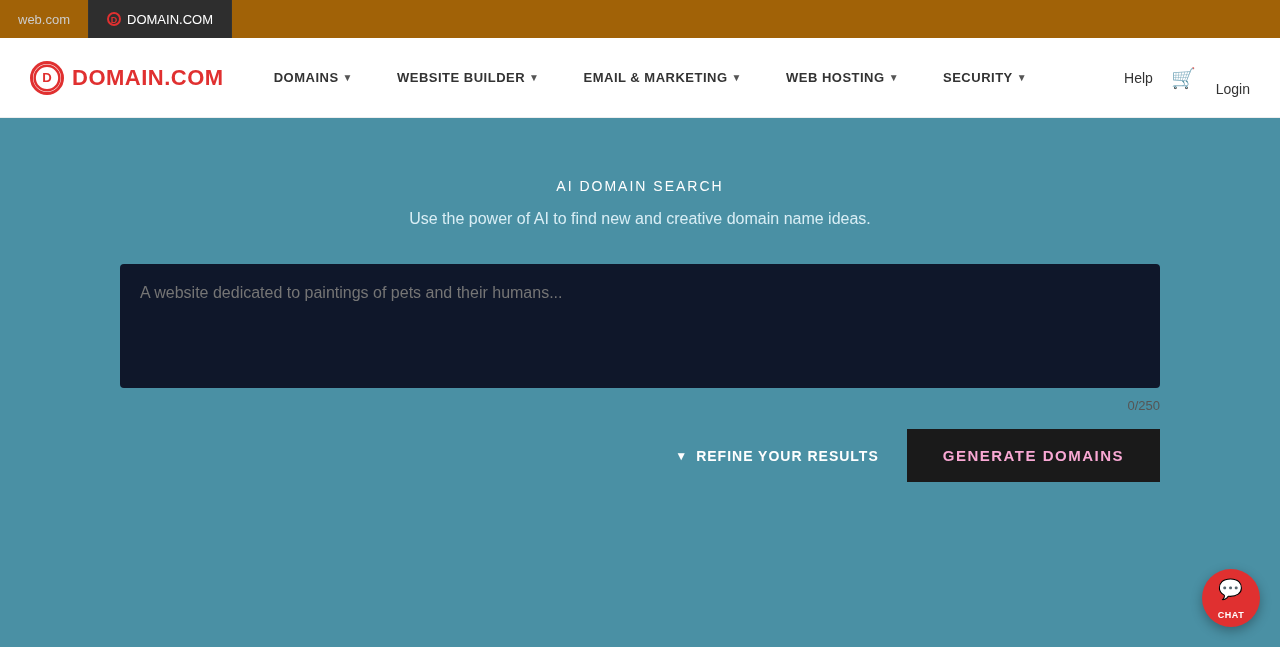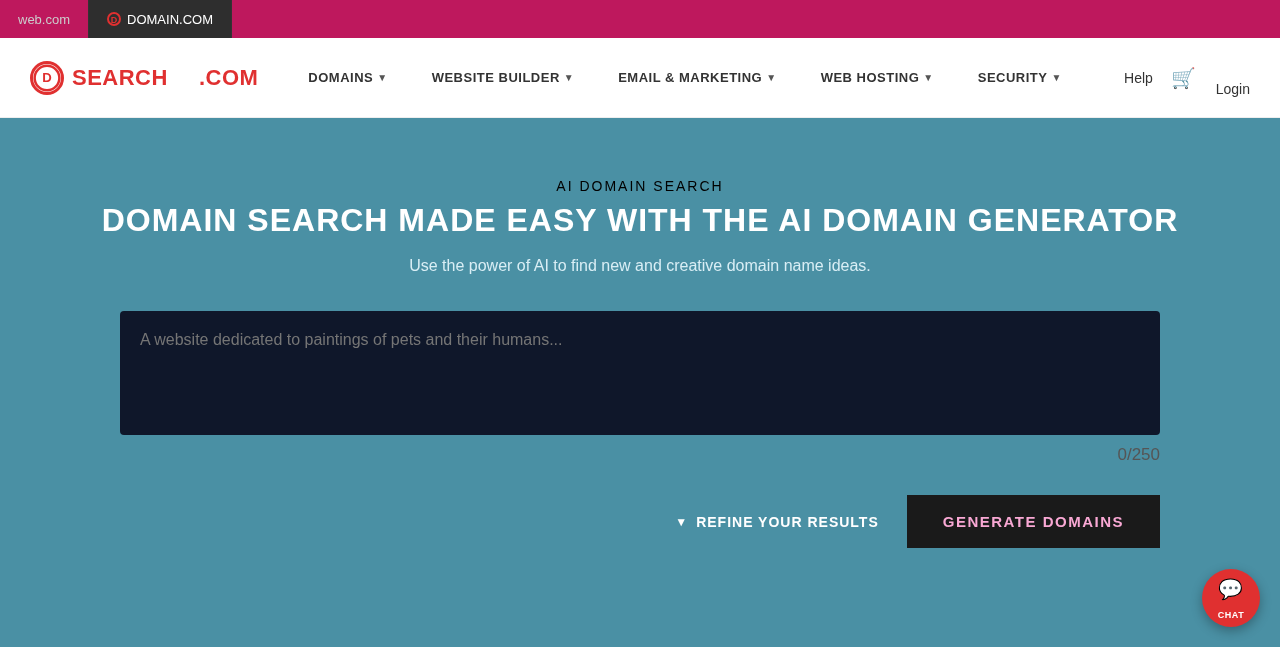--- a/index.html
+++ b/index.html
@@ -1,20 +1,20 @@
 <!DOCTYPE html>
 <html><head>
   <meta charset="utf-8">
   <style>
     * { margin: 0; padding: 0; box-sizing: border-box; }
     body { font-family: Arial, sans-serif; background: #fff; }
 
     
     .top-bar {
-      background: #be185d;
+      background: #a16207;
       display: flex;
       align-items: stretch;
       height: 38px;
     }
     .top-bar-item {
       display: flex;
       align-items: center;
       padding: 0 18px;
       color: #ccc;
       font-size: 13px;
@@ -120,24 +120,24 @@
     .hero {
       background: #4a90a4;
       min-height: 540px;
       display: flex;
       flex-direction: column;
       align-items: center;
       padding: 60px 20px 40px;
     }
     .hero-subtitle {
       font-size: 14px;
-      color: #000000;
+      color: #ffffff;
       letter-spacing: 2px;
       text-transform: uppercase;
-      margin-bottom: 8px;
+      margin-bottom: 16px;
     }
     .hero-title {
       font-size: 32px;
       font-weight: bold;
       color: #fff;
       text-transform: uppercase;
       text-align: center;
       letter-spacing: 1px;
       margin-bottom: 18px;
     }
@@ -161,25 +161,25 @@
       outline: none;
       font-size: 16px;
       color: #aaa;
       resize: none;
       min-height: 80px;
       font-family: Arial, sans-serif;
       background: transparent;
     }
     .char-count {
       text-align: right;
-      font-size: 17px;
+      font-size: 13px;
       color: #555;
       width: 100%;
       max-width: 1040px;
-      margin-bottom: 30px;
+      margin-bottom: 16px;
     }
     .action-row {
       display: flex;
       align-items: center;
       gap: 0;
       width: 100%;
       max-width: 1040px;
       justify-content: flex-end;
     }
     .refine-btn {
@@ -259,21 +259,21 @@
 
 <nav class="nav">
   <div class="logo">
     <div class="logo-icon">
       <svg width="34" height="34" viewBox="0 0 34 34">
         <circle cx="17" cy="17" r="15" fill="none" stroke="#e03030" stroke-width="3"></circle>
         <text x="17" y="22" text-anchor="middle" fill="#e03030" font-size="16" font-weight="bold" font-family="Arial">D</text>
       </svg>
     </div>
     <span class="logo-text">
-      <span>SEARCH</span><span style="color:#e03030;margin-left:31px;">.COM</span>
+      <span>DOMAIN</span><span style="color:#e03030;">.COM</span>
     </span>
   </div>
 
   <div class="nav-links">
     <div class="nav-link">
       <span>DOMAINS</span>
       <span class="chevron">▼</span>
     </div>
     <div class="nav-link">
       <span>WEBSITE BUILDER</span>
@@ -295,21 +295,20 @@
 
   <div class="nav-actions">
     <span class="nav-help">Help</span>
     <span class="cart-icon">🛒</span>
     <span class="nav-login">Login</span>
   </div>
 </nav>
 
 <section class="hero">
   <p class="hero-subtitle">AI DOMAIN SEARCH</p>
-  <h1 class="hero-title">DOMAIN SEARCH MADE EASY WITH THE AI DOMAIN GENERATOR</h1>
   <p class="hero-desc">Use the power of AI to find new and creative domain name ideas.</p>
 
   <div class="search-box">
     <textarea class="search-textarea" maxlength="250" placeholder="A website dedicated to paintings of pets and their humans..." style=""></textarea>
   </div>
 
   <div class="char-count">0/250</div>
 
   <div class="action-row">
     <button class="refine-btn">

